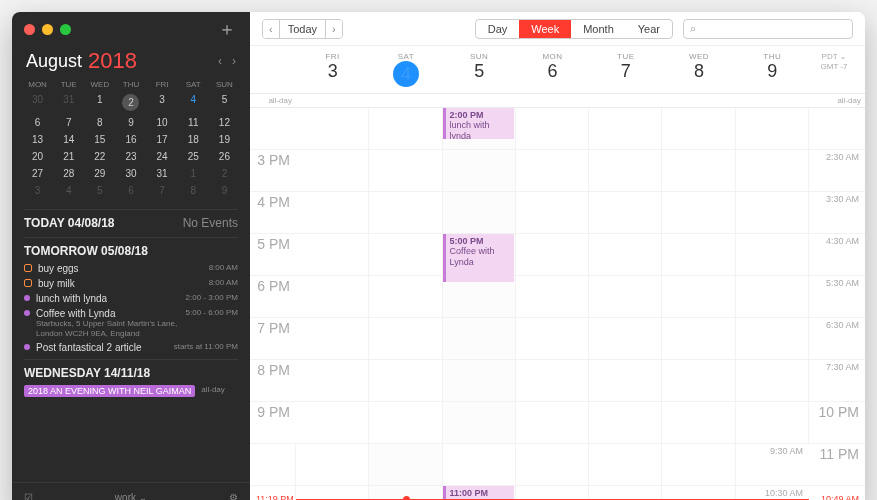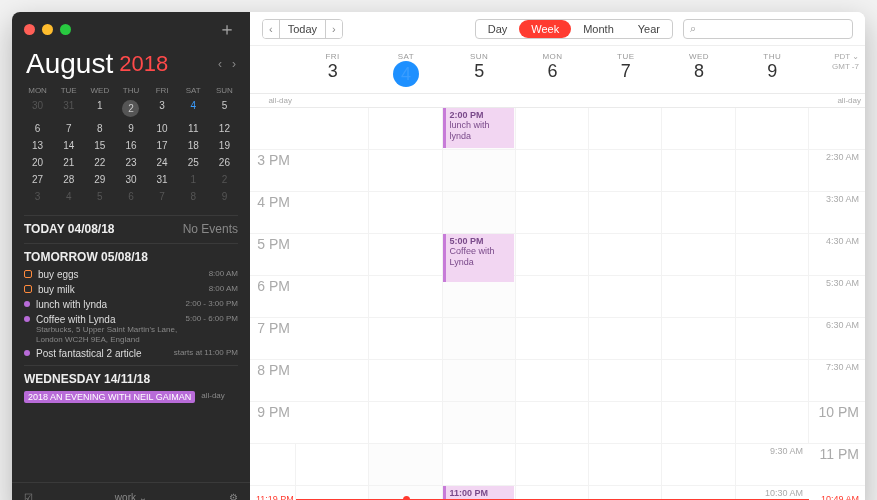--- a/index.html
+++ b/index.html
@@ -10,21 +10,21 @@
 
 .sidebar{width:238px;background:#2a2a2a;color:#ddd;display:flex;flex-direction:column;}
 .titlebar{height:34px;display:flex;align-items:center;padding:0 12px;}
 .traffic{display:flex;gap:7px;}
 .tl{width:11px;height:11px;border-radius:50%;}
 .tl.red{background:#ff5f57;}
 .tl.yel{background:#ffbd2e;}
 .tl.grn{background:#28c940;}
 .plus{margin-left:auto;width:22px;height:22px;display:flex;align-items:center;justify-content:center;color:#aaa;font-size:18px;}
 .monthrow{display:flex;align-items:center;padding:2px 14px 4px;}
-.mtitle{font-size:28px;font-weight:400;color:#fff;}
+.mtitle{font-size:18px;font-weight:400;color:#fff;}
 .myear{color:#ff4a4a;margin-left:6px;font-size:22px;}
 .mnav{margin-left:auto;display:flex;gap:10px;color:#888;font-size:12px;}
 
 .mini{padding:0 10px 8px;}
 .mhdr,.mrow{display:grid;grid-template-columns:repeat(7,1fr);text-align:center;}
 .mhdr span{font-size:8px;color:#888;padding:2px 0;}
 .mrow span{font-size:10px;color:#ccc;padding:3px 0;position:relative;}
 .mrow span.dim{color:#555;}
 .pill{position:absolute;inset:1px 0;background:#444;border-radius:10px;z-index:-1;}
 .circ{display:inline-flex;width:17px;height:17px;border-radius:50%;background:#555;align-items:center;justify-content:center;}
@@ -48,29 +48,29 @@
 
 
 .main{flex:1;display:flex;flex-direction:column;background:#fff;}
 .toolbar{height:34px;display:flex;align-items:center;padding:0 12px;gap:10px;border-bottom:1px solid #eee;}
 .tgrp{display:flex;border:1px solid #ccc;border-radius:4px;overflow:hidden;height:20px;}
 .tbtn{padding:0 8px;font-size:11px;color:#444;background:#fff;display:flex;align-items:center;border-right:1px solid #ccc;}
 .tbtn:last-child{border-right:none;}
 .tbtn.arrow{padding:0 6px;color:#888;}
 .seg{display:flex;border:1px solid #ccc;border-radius:4px;overflow:hidden;height:20px;}
 .seg div{padding:0 12px;font-size:11px;display:flex;align-items:center;color:#444;}
-.seg div.active{background:#ff3b30;color:#fff;border-radius:9px;}
+.seg div.active{background:#ff3b30;color:#fff;}
 .search{flex:0 0 170px;height:20px;border:1px solid #ccc;border-radius:4px;display:flex;align-items:center;padding:0 6px;color:#999;font-size:11px;margin-left:auto;}
 
 .dayhdr{display:grid;grid-template-columns:46px repeat(7,1fr) 56px;border-bottom:1px solid #eaeaea;}
 .dayhdr .cell{text-align:center;padding:6px 0;}
 .dayhdr .dow{font-size:8px;color:#999;letter-spacing:.5px;}
 .dayhdr .num{font-size:18px;color:#333;font-weight:300;}
 .dayhdr .num.today{display:inline-flex;width:26px;height:26px;border-radius:50%;background:#1e90ff;color:#fff;align-items:center;justify-content:center;font-weight:500;}
-.tzbox{font-size:8px;color:#aaa;text-align:right;padding:6px 6px 0 0;line-height:1.3;}
+.tzbox{font-size:8px;color:#aaa;text-align:center;padding:6px 6px 0 0;line-height:1.3;}
 
 .allday{display:grid;grid-template-columns:46px repeat(7,1fr) 56px;border-bottom:1px solid #eaeaea;font-size:8px;color:#aaa;}
 .allday div{padding:2px 4px;}
 
 .grid{flex:1;overflow:hidden;position:relative;}
 .hours{display:grid;grid-template-columns:46px repeat(7,1fr) 56px;}
 .hcell{border-right:1px solid #f2f2f2;border-bottom:1px solid #f2f2f2;height:42px;}
 .hcell.lbl{border-right:none;font-size:14px;color:#aaa;text-align:right;padding:2px 6px 0 0;}
 .hcell.rlbl{border-right:none;font-size:9px;color:#aaa;text-align:right;padding:2px 6px 0 0;}
 
@@ -374,21 +374,21 @@
           <div class="hcell lbl">11 PM</div>
           <div class="hcell"></div>
           <div class="hcell"></div>
           <div class="hcell" style="background: rgb(252, 252, 252);"></div>
           <div class="hcell"></div>
           <div class="hcell"></div>
           <div class="hcell"></div>
           <div class="hcell"></div>
           <div class="hcell rlbl">10:30 AM</div>
         </div>
-    <div class="evt" style="left: 192.571px; width: 71.2857px; top: 0px; height: 40px;">
+    <div class="evt" style="left: 192.571px; width: 71.2857px; top: 0px; height: 31px;">
           <div style="font-weight:600">2:00 PM</div>
           <div>lunch with lynda</div>
         </div>
         <div class="evt" style="left: 192.571px; width: 71.2857px; top: 126px; height: 48px;">
           <div style="font-weight:600">5:00 PM</div>
           <div>Coffee with Lynda</div>
         </div>
         <div class="evt" style="left: 192.571px; width: 71.2857px; top: 378px; height: 40px;">
           <div style="font-weight:600">11:00 PM</div>
           <div>Post fantastical 2 article</div>

